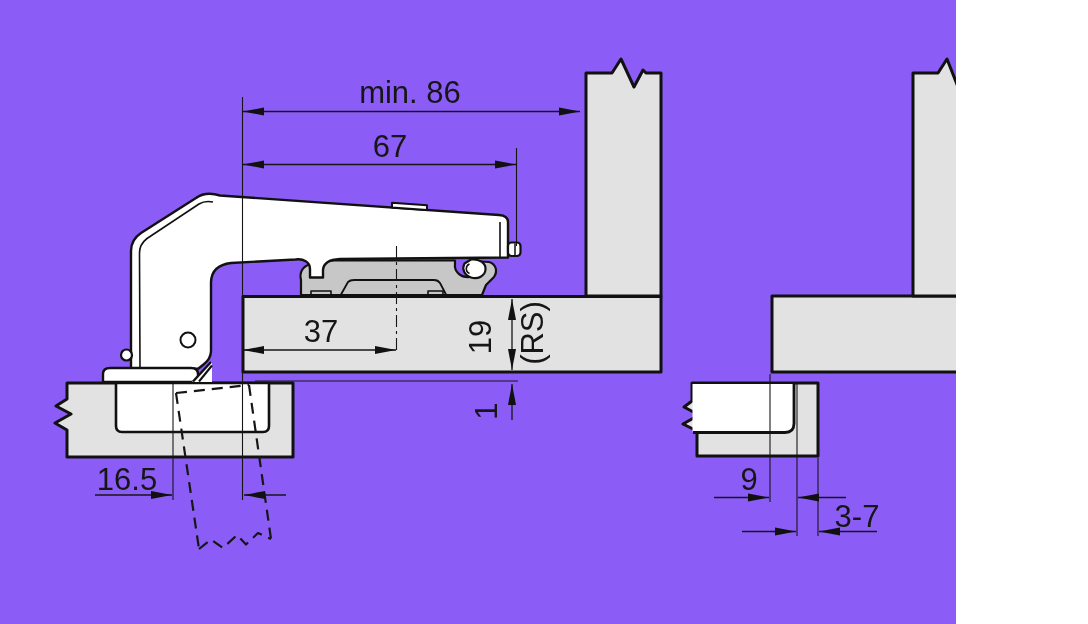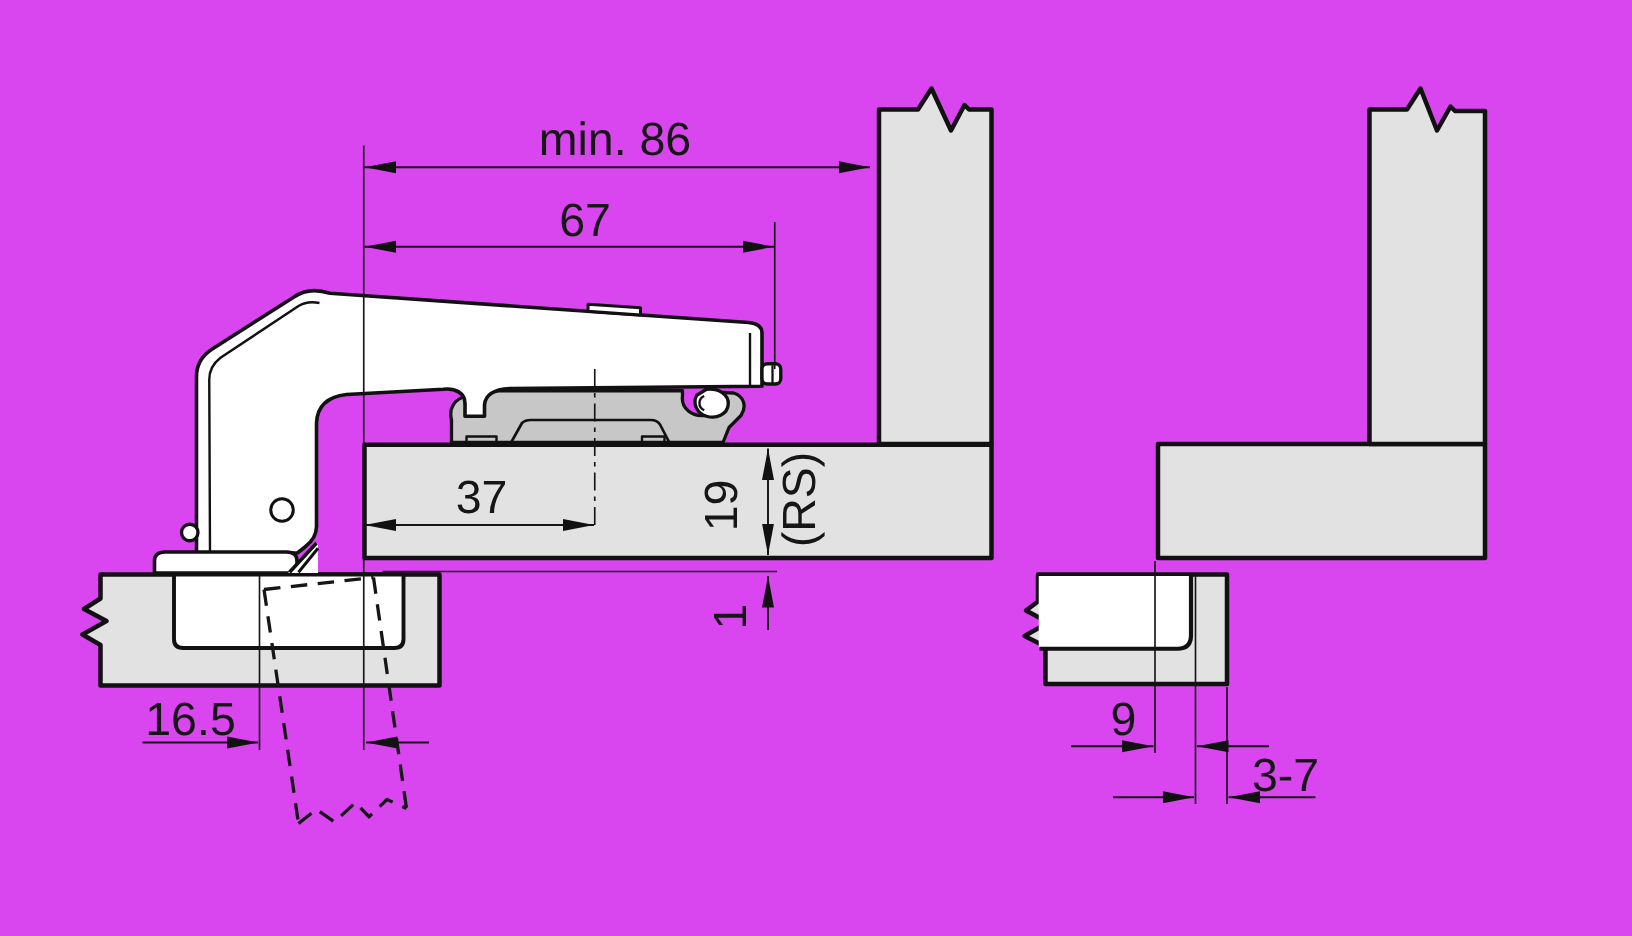--- a/index.html
+++ b/index.html
@@ -1,16 +1,16 @@
 <!DOCTYPE html>
 <html><head>
 <meta charset="utf-8">
 <style>
   html,body{margin:0;padding:0;background:#fff;}
-  #stage{width:1088px;height:624px;background:#d946ef;position:relative;overflow:hidden;}
+  #stage{width:956px;height:624px;background:#8b5cf6;position:relative;overflow:hidden;}
   svg{display:block;}
   svg *{stroke-linejoin:round;}
   .ln{fill:none;stroke:#111;}
   .thin{fill:none;stroke:#161616;stroke-width:1.1;}
   .dim{fill:none;stroke:#161616;stroke-width:1.3;}
   .dimtext{font-family:"Liberation Sans","DejaVu Sans",sans-serif;font-size:31px;fill:#161616;}
 </style>
 </head>
 <body>
 

